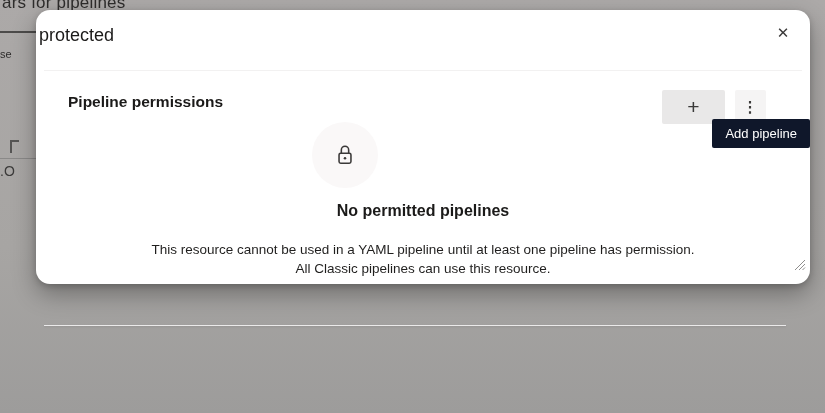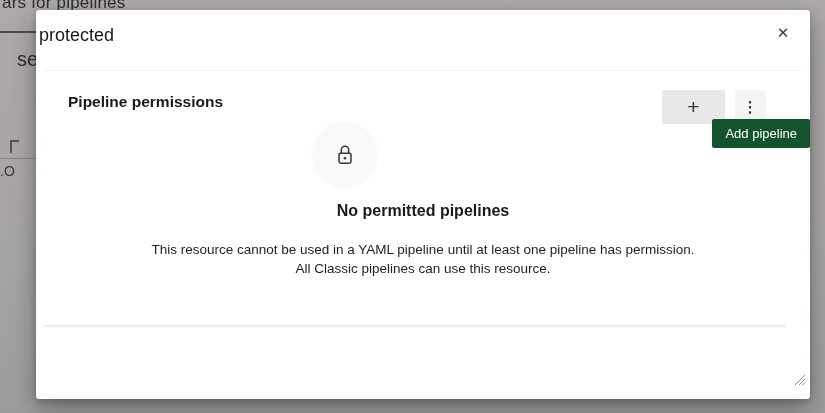--- a/index.html
+++ b/index.html
@@ -8,30 +8,30 @@
     font-family:"Liberation Sans", sans-serif;
     background:linear-gradient(180deg,#aca9a8 0%,#a7a5a3 60%,#9d9c9b 100%);
     position:relative;
     color:#1d1c1b;
   }
 
   
   .bg-frag { position:absolute; color:#2e2d2c; white-space:nowrap; }
   .bg-top-text { left:2px; top:-7px; font-size:17px; letter-spacing:.2px; }
   .bg-line-1 { left:0; top:31px; width:37px; height:2px; background:#4c4b4a; }
-  .bg-se { left:17px; top:48px; font-size:20px; }
+  .bg-se { left:0; top:48px; font-size:11px; }
   .bg-icon-frag { left:10px; top:140px; width:9px; height:13px;
     border-left:2px solid #565554; border-top:2px solid #565554; }
   .bg-line-2 { left:0; top:158px; width:37px; height:1px; background:#8a8988; }
   .bg-lo { left:0; top:163px; font-size:14px; color:#3c3b3a; }
 
   
   .dialog {
-    position:absolute; left:36px; top:10px; width:774px; height:389px;
-    background:#ffffff; border-radius:3px;
+    position:absolute; left:36px; top:10px; width:774px; height:274px;
+    background:#ffffff; border-radius:14px;
     box-shadow:0 10px 24px rgba(0,0,0,.32), 0 2px 6px rgba(0,0,0,.18);
   }
   .dialog-title {
     position:absolute; left:3px; top:15px;
     font-size:18px; font-weight:400; color:#1b1a19;
   }
   .close-btn {
     position:absolute; right:14px; top:10px; width:26px; height:26px;
     display:flex; align-items:center; justify-content:center;
     font-size:15px; color:#3a3939; cursor:pointer; border-radius:2px;
@@ -48,21 +48,21 @@
   .btn {
     position:absolute; top:80px; height:34px; border:none; border-radius:2px;
     display:flex; align-items:center; justify-content:center;
     color:#3b3a39; cursor:pointer;
   }
   .btn-add { left:626px; width:63px; background:#e9e8e8; font-size:21px; font-weight:300; }
   .btn-more { left:699px; width:31px; background:#f5f4f4; font-size:15px; font-weight:700; letter-spacing:1px; }
 
   .tooltip {
     position:absolute; right:0; top:109px; height:29px; line-height:29px;
-    padding:0 13px; background:#14532d; color:#ffffff; font-size:13px;
+    padding:0 13px; background:#0f172a; color:#ffffff; font-size:13px;
     border-radius:2px; white-space:nowrap; z-index:5;
   }
 
   .empty-circle {
     position:absolute; left:276px; top:112px; width:66px; height:66px;
     border-radius:50%; background:#faf8f8;
     display:flex; align-items:center; justify-content:center;
   }
   .lock-svg { display:block; }
 

